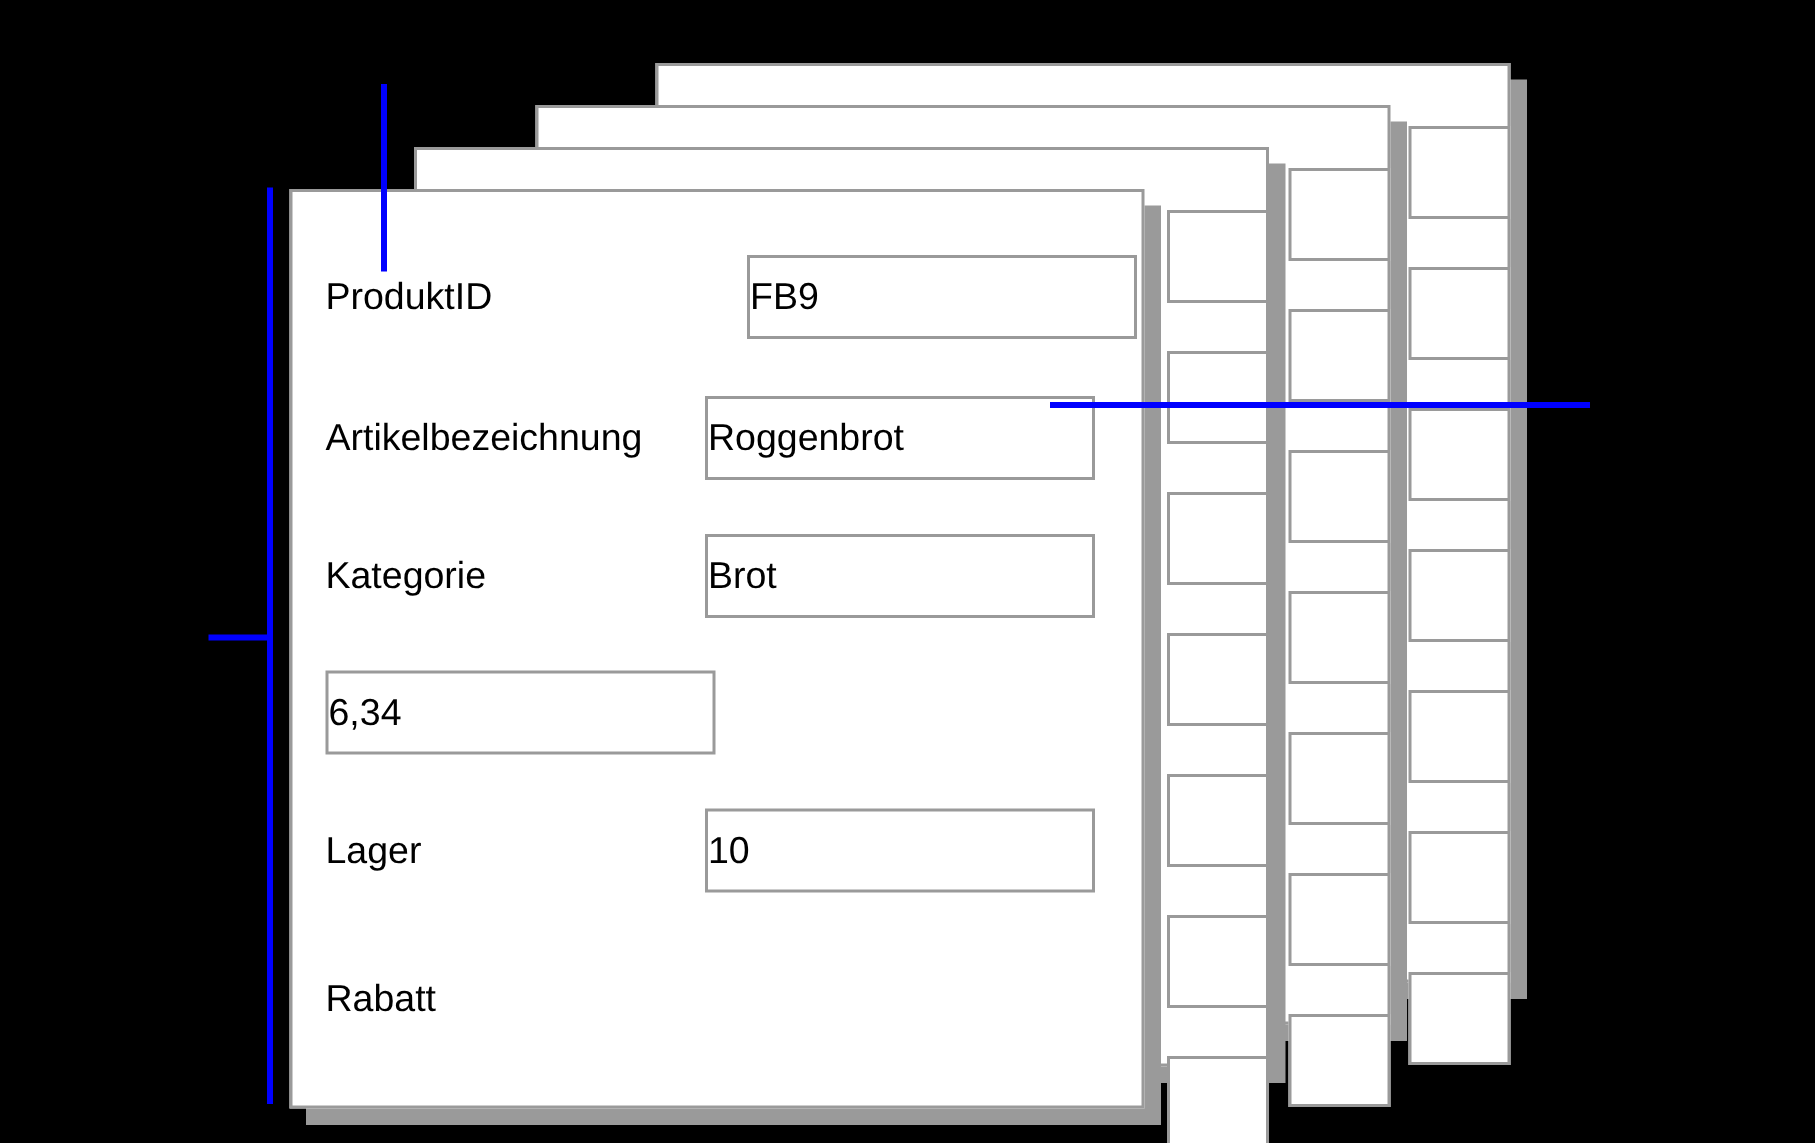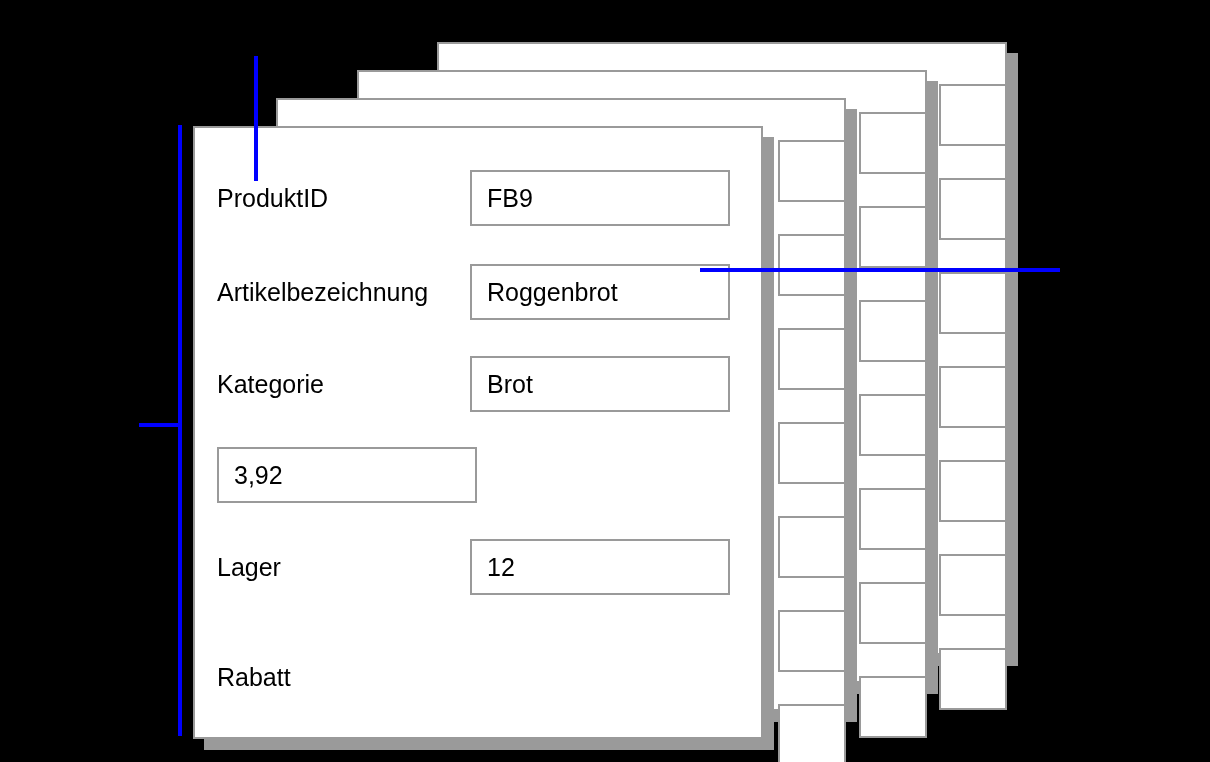--- a/index.html
+++ b/index.html
@@ -64,21 +64,20 @@
   }
   .field-box {
     flex: 0 0 260px;
     width: 260px;
     height: 56px;
     border: 2px solid #9a9a9a;
     background: #ffffff;
     box-sizing: border-box;
     display: flex;
     align-items: center;
-    padding-left: 15px;
   }
   .field-value {
     font-size: 25px;
     color: #000000;
     line-height: 1;
     white-space: nowrap;
   }
 
   
   .ann {
@@ -128,21 +127,21 @@
       <div class="ghost-field" style="top:322px; height:62px;"></div>
       <div class="ghost-field" style="top:416px; height:62px;"></div>
       <div class="ghost-field" style="top:510px; height:62px;"></div>
       <div class="ghost-field" style="top:604px; height:62px;"></div>
     </div>
   </div>
 
   <div class="card card-front">
     <div class="form-rows">
 
-      <div class="form-row" style="top:42px;">
+      <div class="form-row" style="top:42px;gap:28px;">
         <div class="field-label">ProduktID</div>
         <div class="field-box">
           <span class="field-value">FB9</span>
         </div>
       </div>
 
       <div class="form-row" style="top:136px;">
         <div class="field-label">Artikelbezeichnung</div>
         <div class="field-box">
           <span class="field-value">Roggenbrot</span>
@@ -151,32 +150,32 @@
 
       <div class="form-row" style="top:228px;">
         <div class="field-label">Kategorie</div>
         <div class="field-box">
           <span class="field-value">Brot</span>
         </div>
       </div>
 
       <div class="form-row" style="top:319px;">
         <div class="field-box">
-          <span class="field-value">3,92</span>
+          <span class="field-value">6,34</span>
         </div>
       </div>
 
       <div class="form-row" style="top:411px;align-items:center;">
         <div class="field-label">Lager</div>
         <div class="field-box">
-          <span class="field-value">12</span>
+          <span class="field-value">10</span>
         </div>
       </div>
 
-      <div class="form-row" style="top:521px;">
+      <div class="form-row" style="top:510px;">
         <div class="field-label">Rabatt</div>
       </div>
 
     </div>
   </div>
 
   <div class="ann ann-v-top"></div>
   <div class="ann ann-v-left"></div>
   <div class="ann ann-h-tick"></div>
   <div class="ann ann-h-right"></div>

